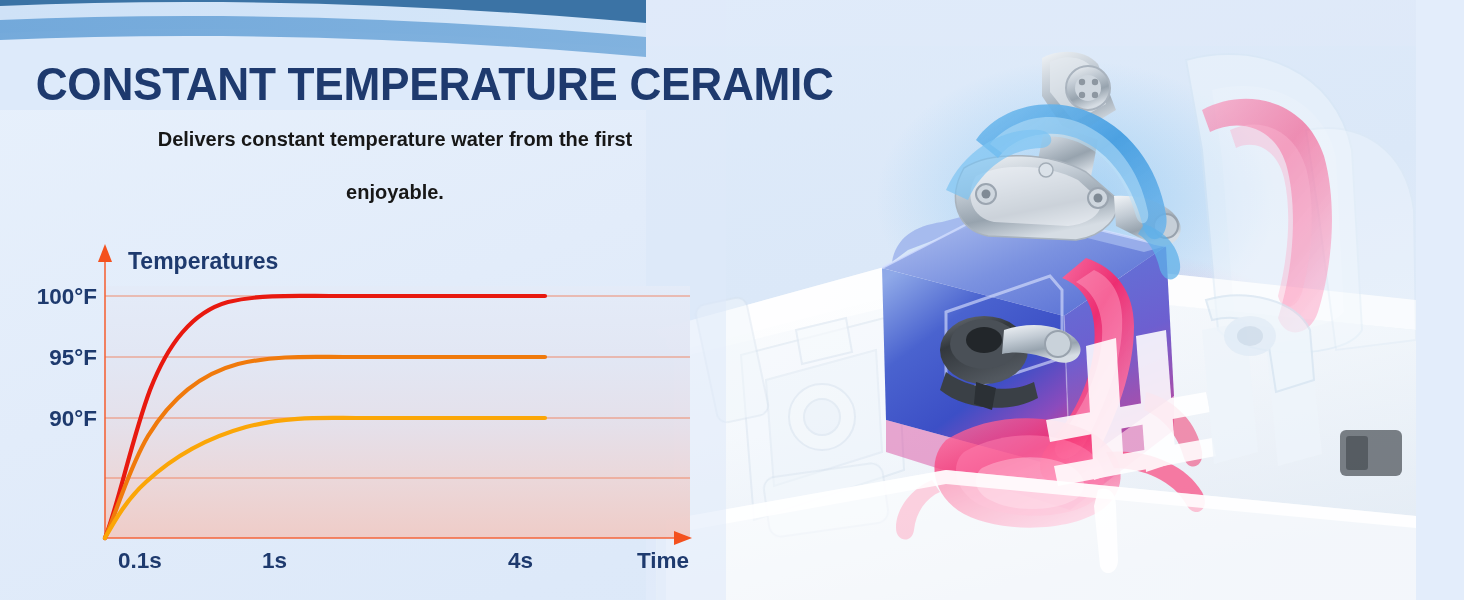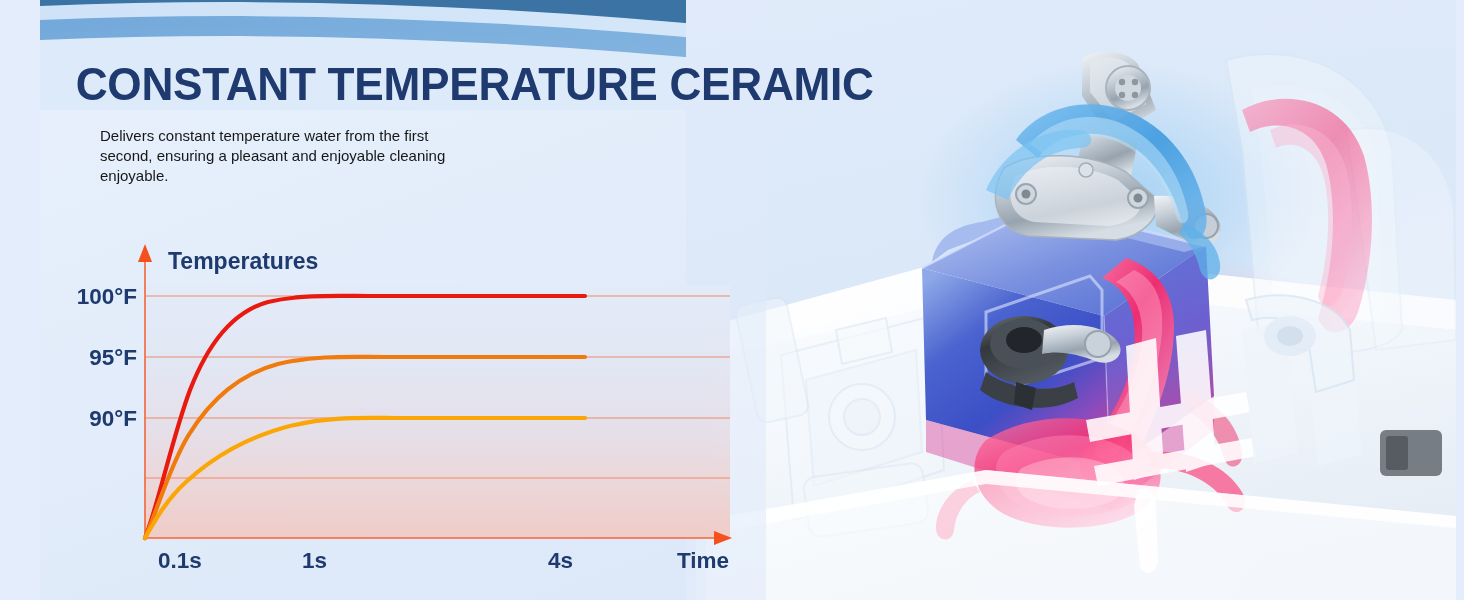--- a/index.html
+++ b/index.html
@@ -2,39 +2,39 @@
 <html><head>
 <meta charset="utf-8">
 <style>
   html,body{margin:0;padding:0;}
   body{
     width:1464px;height:600px;overflow:hidden;
     font-family:"Liberation Sans","DejaVu Sans",sans-serif;
     background:#e3edfb;
   }
   #stage{position:relative;width:1416px;height:600px;overflow:hidden;
-         background:linear-gradient(160deg,#e8f1fc 0%,#e2ecfa 40%,#dde9f9 70%,#dbe8f8 100%);margin-left:40px;}
+         background:linear-gradient(160deg,#e8f1fc 0%,#e2ecfa 40%,#dde9f9 70%,#dbe8f8 100%);}
 
   
   .wave-layer{position:absolute;top:0;left:0;width:1464px;height:110px;}
 
   
   .left-col{position:absolute;left:0;top:60px;width:880px;}
   .headline{
     margin:0;padding:0 0 0 38px;
     font-size:47px;line-height:1.02;letter-spacing:-0.3px;
     font-weight:bold;color:#1e3a6e;
     font-family:"Liberation Sans Narrow","Liberation Sans",sans-serif;
     transform:scaleX(.94);transform-origin:left center;
     white-space:nowrap;
   }
   .subcopy{
     margin:18px 0 0 0;padding:0 150px 0 60px;
-    color:#171717;
-    font-size:15px;line-height:1.33;font-weight:normal;
+    text-align:center;color:#171717;
+    font-size:20px;line-height:1.33;font-weight:bold;
   }
 
   
   .chart-wrap{position:absolute;left:0;top:238px;width:720px;height:360px;}
   .chart-svg{display:block;}
 
   
   .product{position:absolute;right:0;top:0;width:770px;height:600px;overflow:hidden;}
 </style>
 </head>
@@ -287,21 +287,21 @@
         <rect x="0" y="0" width="80" height="600" fill="#dfeafa" opacity="0.55"></rect>
         <rect x="0" y="0" width="770" height="46" fill="#e1ecfa" opacity="0.35"></rect>
       </g>
     </svg>
   </div>
 
   <div class="left-col">
     <h1 class="headline">CONSTANT TEMPERATURE CERAMIC</h1>
     <p class="subcopy">
       <span>Delivers constant temperature water from the first</span><br>
-      <span>second, ensuring a pleasant and enjoyable cleaning</span><br>
+      <br>
       <span>enjoyable.</span>
     </p>
   </div>
 
   <div class="chart-wrap">
     <svg class="chart-svg" width="720" height="360" viewBox="0 0 720 360">
       <defs>
         <linearGradient id="plotBg" x1="0" y1="0" x2="0" y2="1">
           <stop offset="0" stop-color="#e4ebf8"></stop>
           <stop offset="0.30" stop-color="#e2e6f3"></stop>

